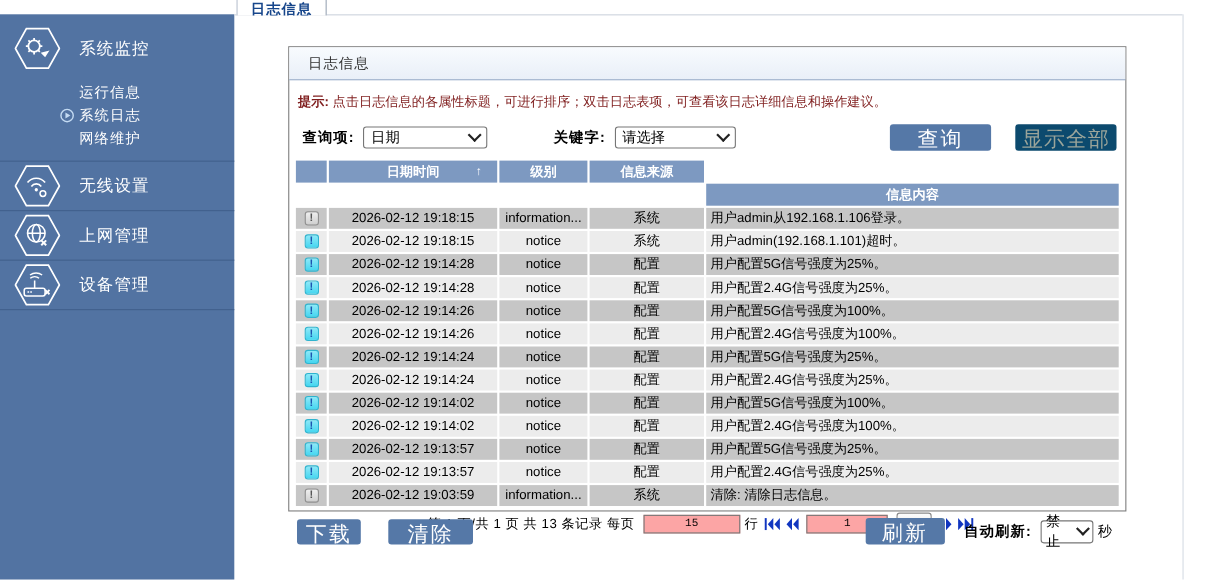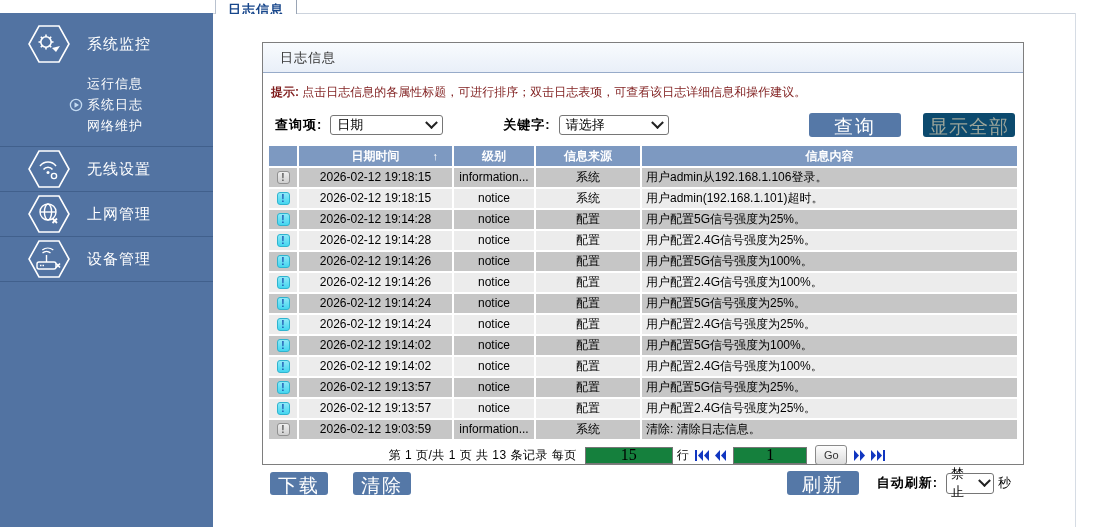--- a/index.html
+++ b/index.html
@@ -3,21 +3,21 @@
 <meta charset="utf-8">
 <style>
   html,body{margin:0;padding:0;}
   body{
     width:1115px;height:527px;position:relative;overflow:hidden;
     background:#fff;font-family:"Liberation Sans","DejaVu Sans",sans-serif;
     -webkit-font-smoothing:antialiased;
   }
   
   .sidebar{position:absolute;left:0;top:13px;width:213px;height:514px;background:var(--sidebar);}
-  .sb-group{border-bottom:1px solid #41608c;padding-left:15px;}
+  .sb-group{border-bottom:1px solid #41608c;}
   .sb-main{display:flex;align-items:center;height:44px;cursor:pointer;}
   .sb-main.first{height:50px;padding-top:6px;}
   .hexicon{width:42px;height:42px;margin-left:13px;flex:0 0 auto;}
   .sb-label{color:#fff;font-size:15px;margin-left:17px;letter-spacing:1px;}
   .sb-sub{padding:4px 0 10px 0;}
   .sb-subitem{display:flex;align-items:center;height:21px;padding-left:72px;color:#fefefe;font-size:13px;cursor:pointer;letter-spacing:1px;}
   .sb-subitem.active{padding-left:54px;}
   .playicon{width:14px;height:14px;margin-right:4px;}
   
   .tabline{position:absolute;left:213px;top:13px;width:862px;border-top:1px solid #ccd3dd;}
@@ -54,29 +54,29 @@
   .sortarrow{position:absolute;right:14px;top:0;font-weight:normal;font-size:11px;}
   .trow.odd .cell{background:var(--row-odd);}
   .trow.even .cell{background:var(--row-even);}
   .badge{width:13px;height:13px;border-radius:3px;display:flex;align-items:center;justify-content:center;font-size:10px;font-weight:bold;box-sizing:border-box;}
   .badge::before{content:"!";}
   .badge.info{background:linear-gradient(#efefef,#cfcfcf);border:1px solid #909090;color:#555;}
   .badge.notice{background:linear-gradient(#8fe9f8,var(--notice));border:1px solid #2fb4cf;color:#1c54b0;}
   
   .pager{display:flex;align-items:center;justify-content:center;margin:6px 10px 0 0;font-size:12px;color:#000;}
   .pager .txt{margin-right:4px;letter-spacing:0.5px;}
-  .pg-input{border:1px solid #767676;height:17px;font-size:16px;text-align:center;font-family:Liberation Serif, serif;box-sizing:border-box;background:#15803d;}
+  .pg-input{border:1px solid #767676;height:17px;font-size:10px;text-align:center;font-family:Liberation Mono, monospace;box-sizing:border-box;background:#fca5a5;}
   .pg-input.per{width:88px;margin:0 4px;}
   .pg-input.cur{width:74px;margin:0 4px;}
   .pgico{display:inline-block;margin:0 2px;cursor:pointer;line-height:0;}
   .gobtn{width:32px;height:20px;border:1px solid #8a8a8a;border-radius:3px;background:linear-gradient(#fdfdfd,#dcdcdc);font-size:11px;color:#333;margin:0 4px;cursor:pointer;font-family:inherit;}
   
   .footer{position:absolute;left:262px;top:471px;width:762px;display:flex;align-items:center;}
   .btn.dl{width:58px;height:23px;margin-left:8px;}
-  .btn.clr{width:58px;height:23px;margin-left:25px;}
+  .btn.clr{width:77px;height:23px;margin-left:25px;}
   .fright{margin-left:auto;display:flex;align-items:center;margin-right:12px;}
   .btn.refresh{width:72px;height:24px;}
   .auto-label{font-size:13px;font-weight:bold;margin:0 8px 0 18px;letter-spacing:1px;}
   .sec-label{font-size:13px;margin-left:4px;letter-spacing:1px;}
 </style>
 </head>
 <body>
 
 <div class="sidebar">
   <div class="sb-group">
@@ -194,21 +194,21 @@
     <button class="btn query">查询</button>
     <button class="btn showall">显示全部</button>
   </div>
 
   <div class="logtable">
     <div class="trow thead">
       <div class="cell c-icon"></div>
       <div class="cell c-dt"><span>日期时间</span><span class="sortarrow">↑</span></div>
       <div class="cell c-lv">级别</div>
       <div class="cell c-src">信息来源</div>
-      <div class="cell c-msg" style="text-align:center;">信息内容</div>
+      <div class="cell c-msg" style="text-align:center;margin-top:21px;">信息内容</div>
     </div>
     <div id="tbody">
         <div class="trow odd">
           <div class="cell c-icon">
             <span class="badge info"></span>
           </div>
           <div class="cell c-dt">2026-02-12 19:18:15</div>
           <div class="cell c-lv">information...</div>
           <div class="cell c-src">系统</div>
           <div class="cell c-msg">用户admin从192.168.1.106登录。</div>

